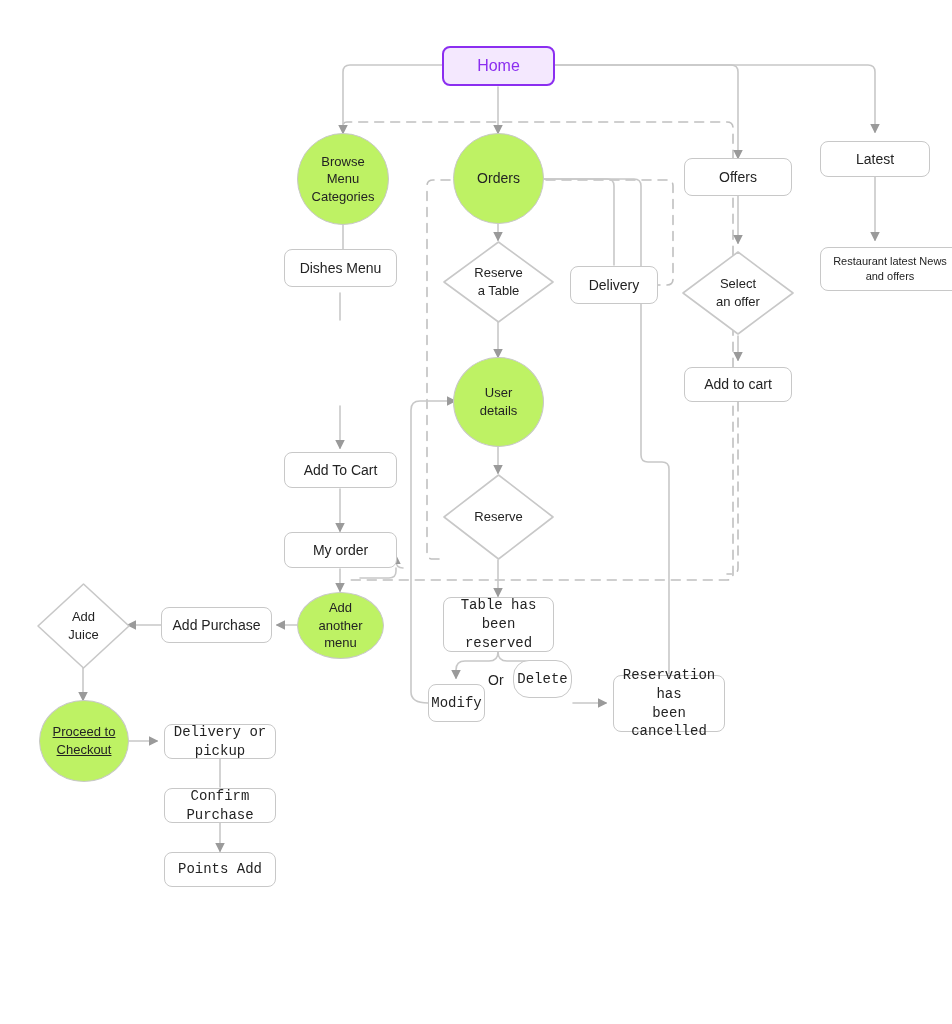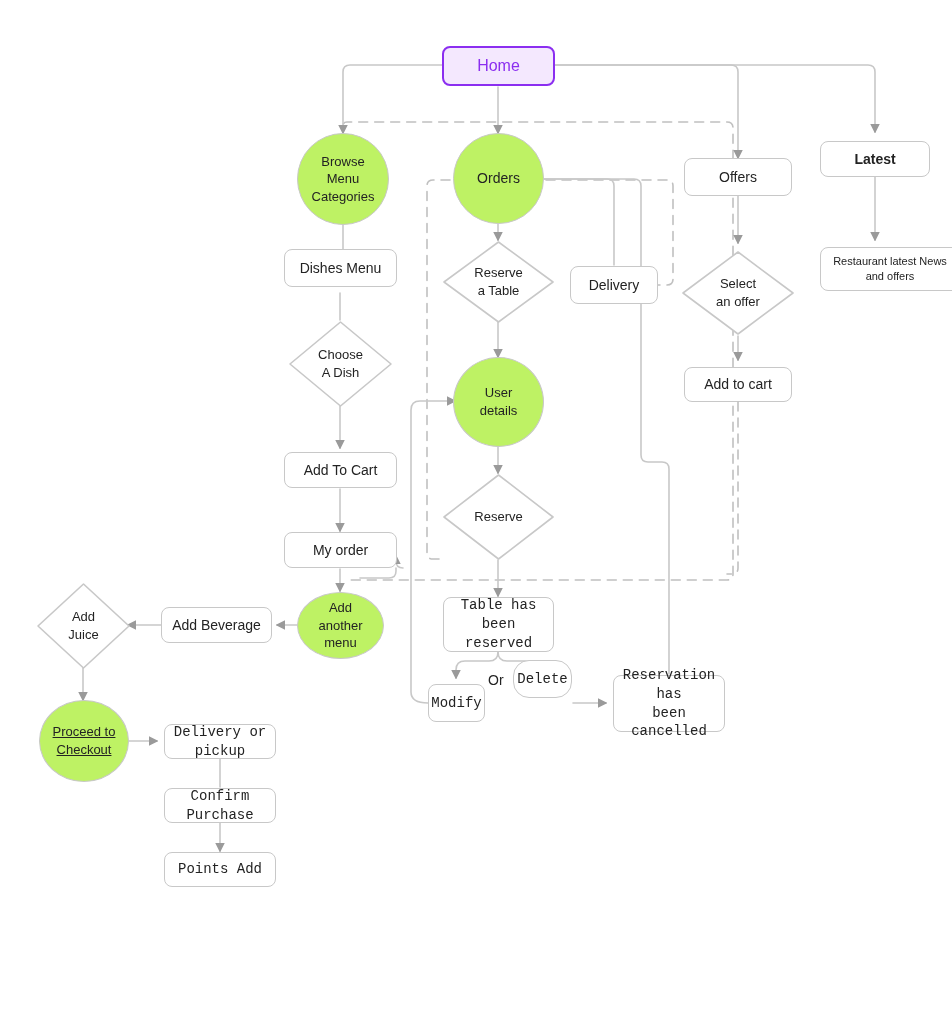--- a/index.html
+++ b/index.html
@@ -183,21 +183,21 @@
   </div>
 
   <div class="node circle" style="left:453px; top:133px; width:91px; height:91px;text-align:center;">
     <span>Orders</span>
   </div>
 
   <div class="node rect" style="left:684px; top:158px; width:108px; height:38px;">
     <span>Offers</span>
   </div>
 
-  <div class="node rect" style="left:820px; top:141px; width:110px; height:36px;font-weight:bold;">
+  <div class="node rect" style="left:820px; top:141px; width:110px; height:36px;">
     <span>Latest</span>
   </div>
 
   <div class="node rect small" style="left:805px; top:247px; width:140px; height:44px;">
     <span>Restaurant latest News
 and offers</span>
   </div>
 
   <div class="node rect" style="left:284px; top:249px; width:113px; height:38px;">
     <span>Dishes Menu</span>
@@ -219,21 +219,21 @@
     <span>My order</span>
   </div>
 
   <div class="node circle sub" style="left:297px; top:592px; width:87px; height:67px;">
     <span>Add
 another
 menu</span>
   </div>
 
   <div class="node rect" style="left:161px; top:607px; width:111px; height:36px;">
-    <span>Add Beverage</span>
+    <span>Add Purchase</span>
   </div>
 
   <div class="node circle sub" style="left:39px; top:700px; width:90px; height:82px;text-decoration:underline;">
     <span>Proceed to
 Checkout</span>
   </div>
 
   <div class="node rect sub" style="left:164px; top:724px; width:112px; height:35px;">
     <span>Delivery or pickup</span>
   </div>
@@ -280,27 +280,20 @@
   </div>
 
   <div class="diamond-wrap" style="left:681px; top:250px; width:114px; height:86px;">
     <svg class="dshape" viewBox="0 0 114 86">
       <polygon points="57,2 112,43 57,84 2,43" fill="#ffffff" stroke="#c8c8c8" stroke-width="1.6" stroke-linejoin="round"></polygon>
     </svg>
     <div class="dlabel">Select
 an offer</div>
   </div>
 
-  <div class="diamond-wrap" style="left:288px; top:320px; width:105px; height:88px;">
-    <svg class="dshape" viewBox="0 0 105 88">
-      <polygon points="52.5,2 103,44 52.5,86 2,44" fill="#ffffff" stroke="#c8c8c8" stroke-width="1.6" stroke-linejoin="round"></polygon>
-    </svg>
-    <div class="dlabel">Choose
-A Dish</div>
-  </div>
 
   <div class="diamond-wrap" style="left:442px; top:473px; width:113px; height:88px;">
     <svg class="dshape" viewBox="0 0 113 88">
       <polygon points="56.5,2 111,44 56.5,86 2,44" fill="#ffffff" stroke="#c8c8c8" stroke-width="1.6" stroke-linejoin="round"></polygon>
     </svg>
     <div class="dlabel">Reserve</div>
   </div>
 
   <div class="diamond-wrap" style="left:36px; top:582px; width:95px; height:88px;">
     <svg class="dshape" viewBox="0 0 95 88">

